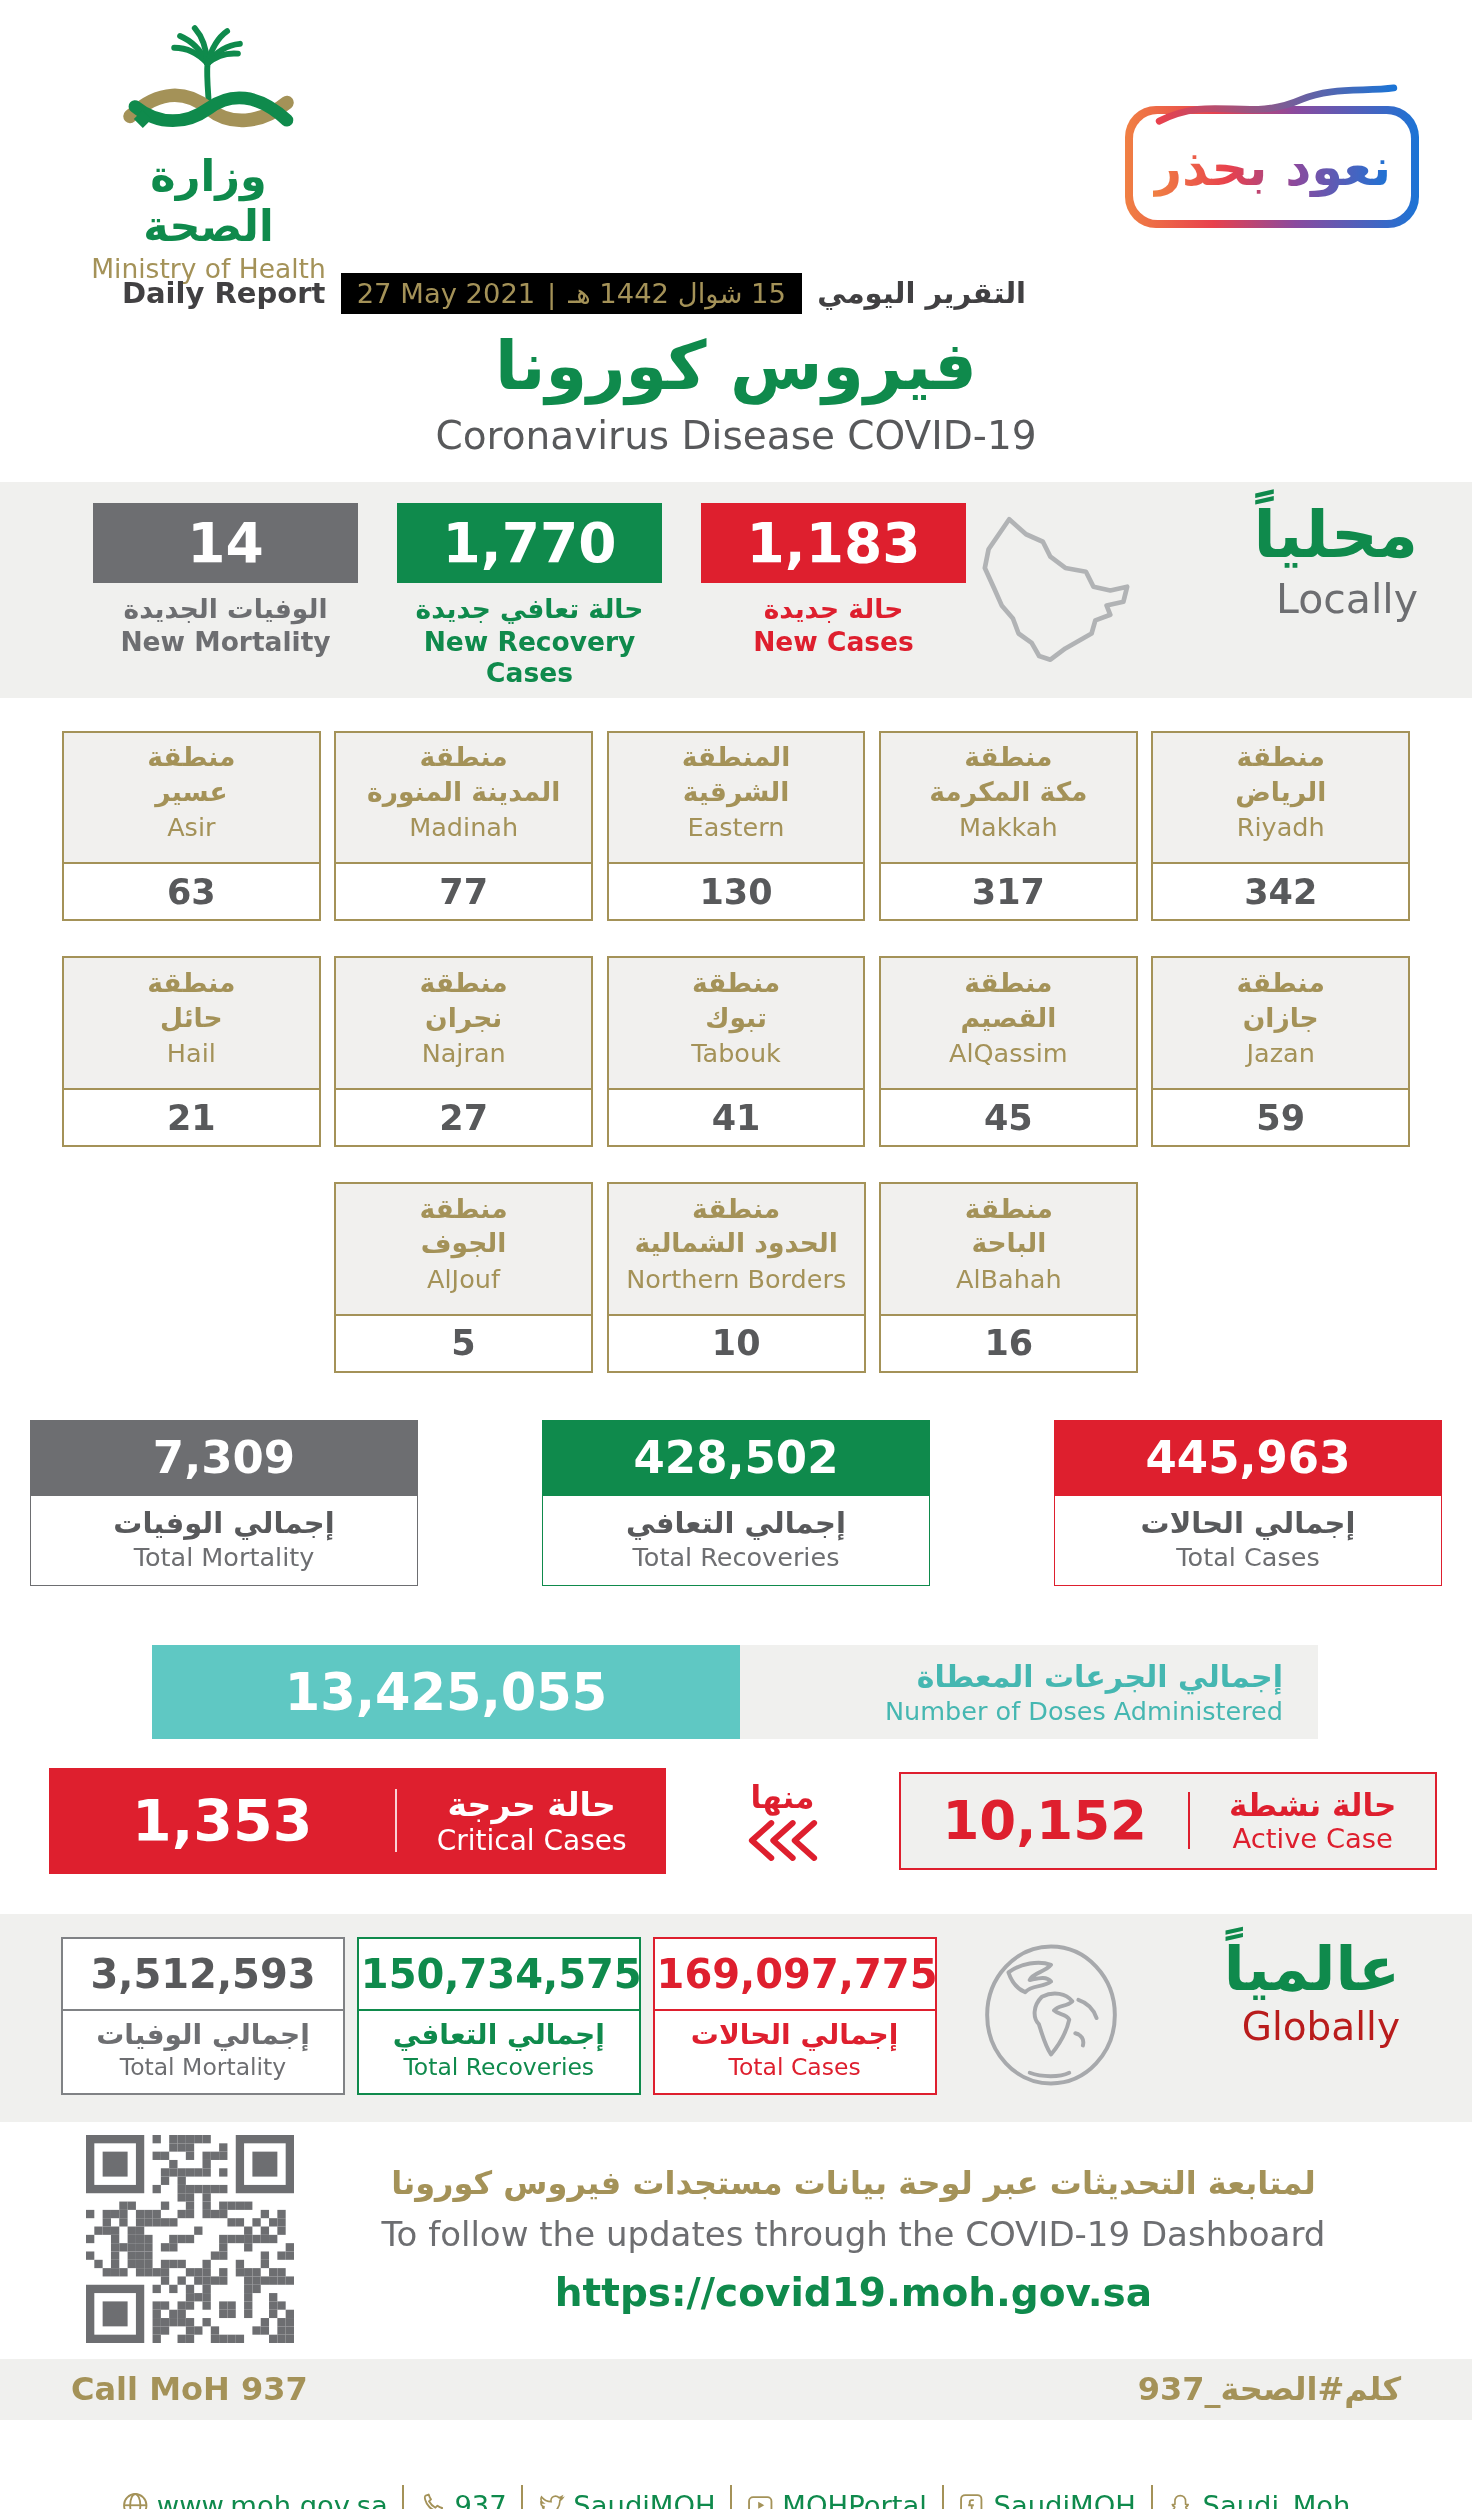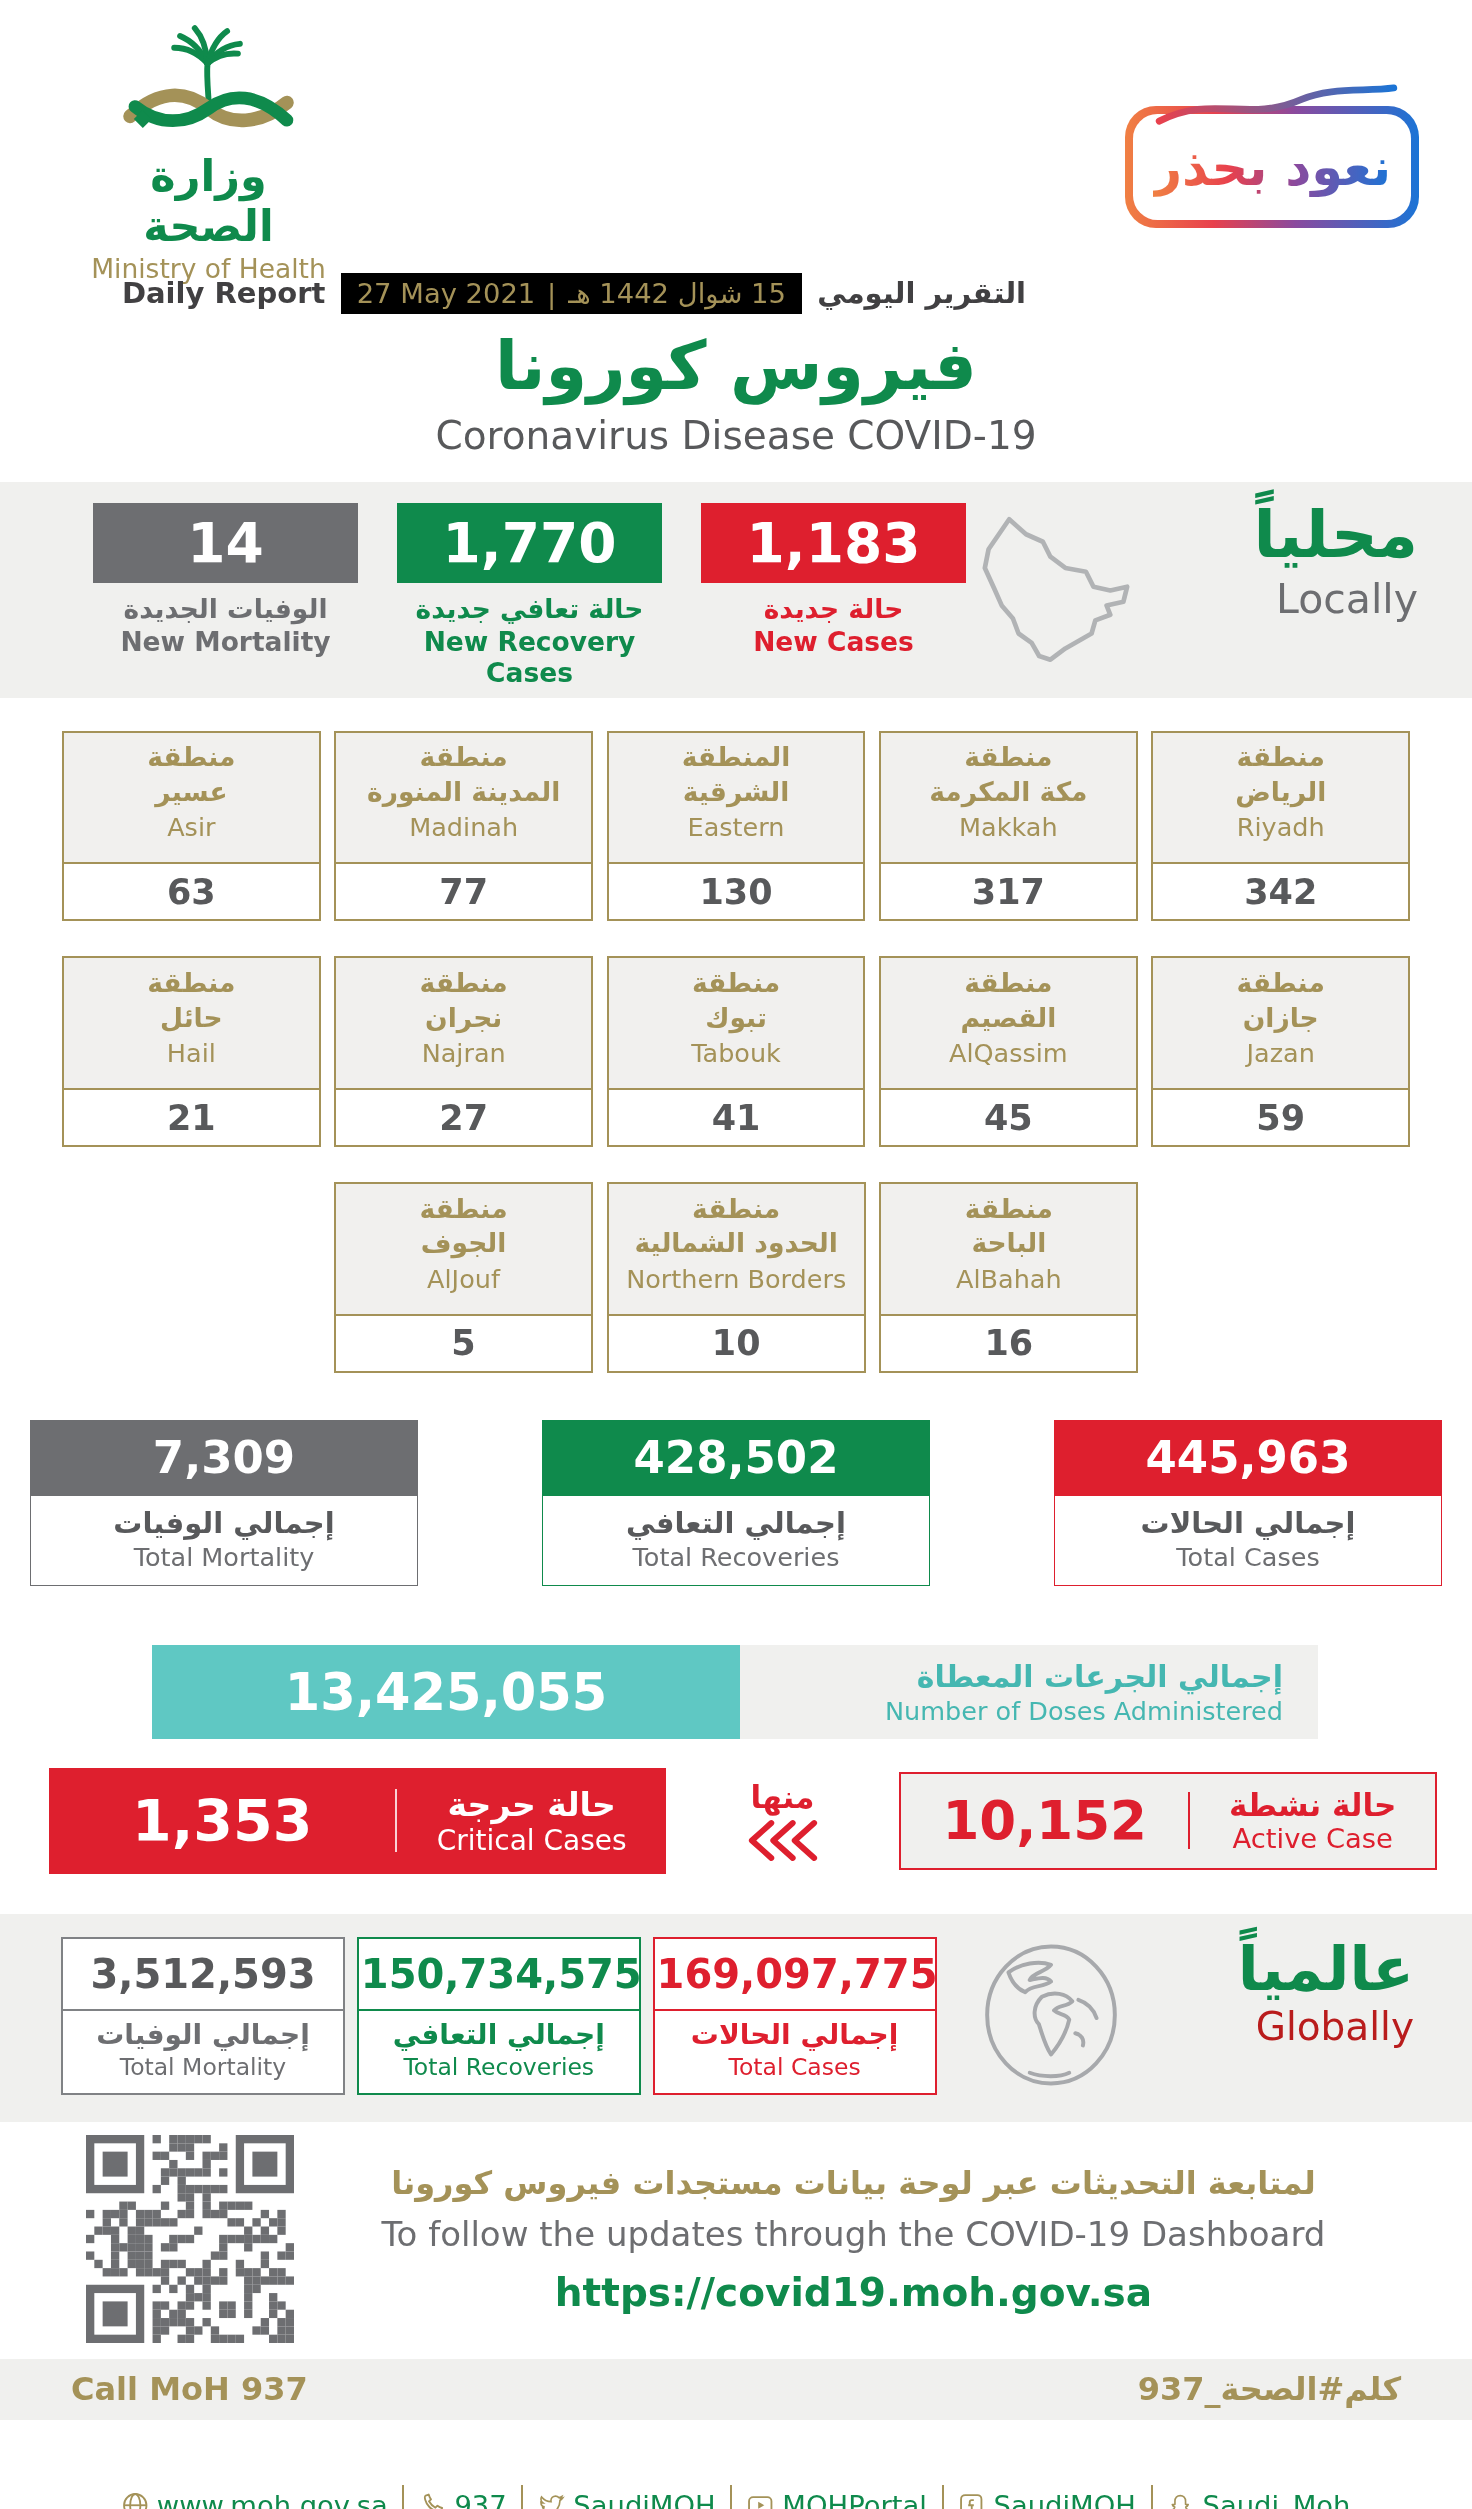--- a/index.html
+++ b/index.html
@@ -95,21 +95,21 @@
   .glob-stats{display:flex;gap:11.8px;padding:23.5px 0 0 61px;}
   .gbox{width:284px;background:#fff;border:2px solid;box-sizing:border-box;text-align:center;}
   .gval{font-size:40px;font-weight:bold;padding:11.8px 2px;border-bottom:2px solid;}
   .gbody{padding:7.8px 2px 11.8px;}
   .g-ar{font-size:28px;font-weight:bold;}
   .g-en{font-size:23.5px;margin-top:2px;}
   .gbox.theme-gray{border-color:#808285;color:#6d6e71;}  .gbox.theme-gray .gval{border-color:#808285;color:#58595b;}
   .gbox.theme-green{border-color:#0f8a4c;color:#0f8a4c;} .gbox.theme-green .gval{border-color:#0f8a4c;}
   .gbox.theme-red{border-color:#de1f2e;color:#de1f2e;}   .gbox.theme-red .gval{border-color:#de1f2e;}
   .globe{position:absolute;left:975px;top:25.5px;}
-  .glob-head{position:absolute;right:58px;top:21.6px;text-align:right;}
+  .glob-head{position:absolute;right:72px;top:21.6px;text-align:right;}
   .glob-ar{font-size:61px;font-weight:bold;color:#0f8a4c;line-height:1.1;}
   .glob-en{font-size:39px;color:#b91c1c;margin-top:2px;}
 
   
   .qr-section{display:flex;align-items:center;margin-top:15.7px;height:204px;}
   .qr{width:208px;height:208px;margin-left:86px;}
   .qr svg{width:208px;height:208px;}
   .qr-text{flex:1;text-align:center;padding-right:59px;}
   .qr-ar{color:#a49258;font-size:32px;font-weight:bold;}
   .qr-en{color:#6d6e71;font-size:34px;margin-top:11.8px;}

